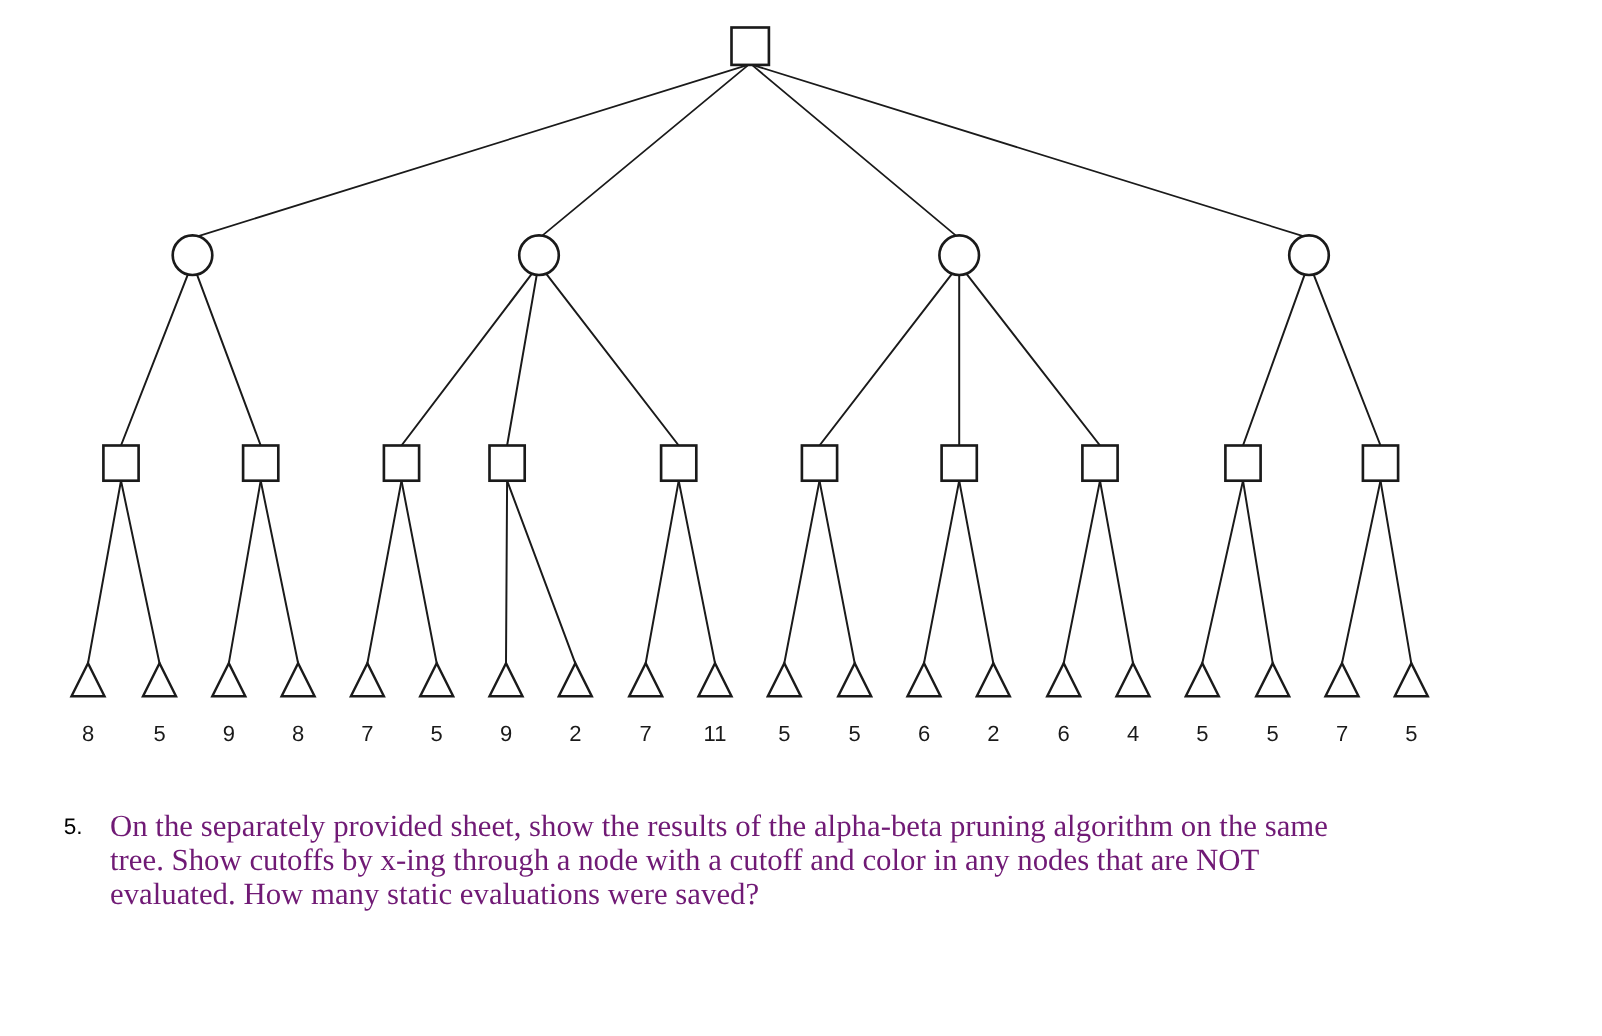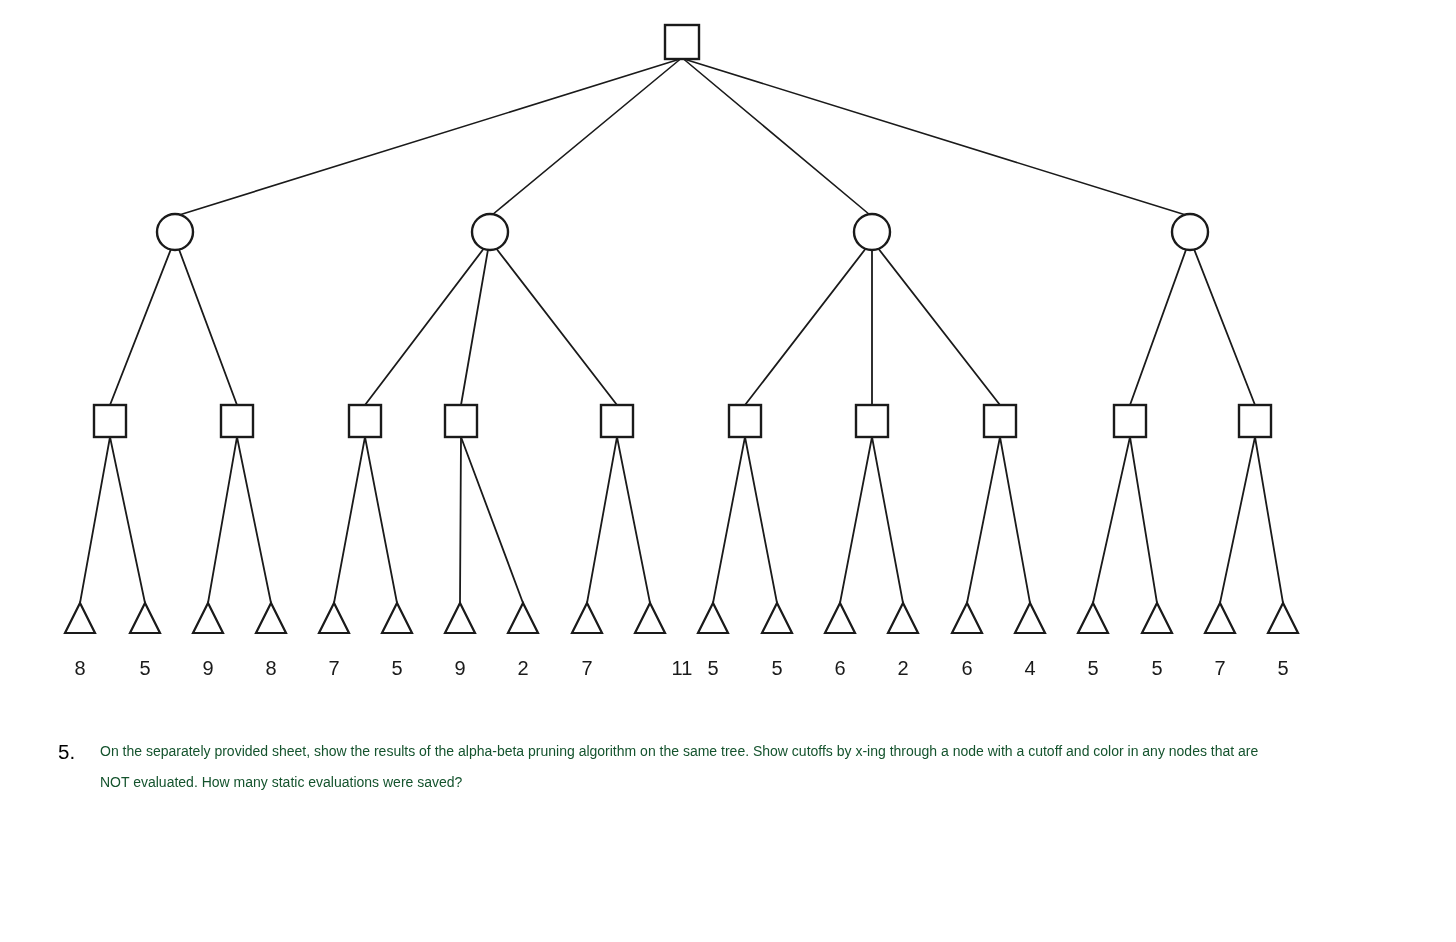--- a/index.html
+++ b/index.html
@@ -53,24 +53,25 @@
     width: 100px;
     padding-left: 58px;
     box-sizing: border-box;
     font-size: 20.5px;
     line-height: 31px;
     color: #000;
     flex: 0 0 auto;
   }
   .q-text {
     width: 1160px;
-    font-size: 14px;
+    font-size: 28px;
     line-height: 31px;
-    color: #14532d;
+    color: #701a75;
     flex: 0 0 auto;
+    font-family: Liberation Serif, serif;
   }
 </style>
 </head>
 <body>
 
 <svg id="tree-canvas" viewBox="0 0 1456 720">
   <g id="edges-layer">
       <line x1="680.0873847339548" y1="59" x2="175.9563076330226" y2="216" stroke="#1a1a1a" stroke-width="1.6" stroke-linecap="round"></line>
       <line x1="680.4438129262381" y1="59" x2="490.77809353688093" y2="216" stroke="#1a1a1a" stroke-width="1.6" stroke-linecap="round"></line>
       <line x1="683.5497300415437" y1="59" x2="871.2251349792281" y2="216" stroke="#1a1a1a" stroke-width="1.6" stroke-linecap="round"></line>
@@ -148,21 +149,21 @@
 <div class="leaf-labels" id="leaf-labels">
     <div class="leaf-label" style="left: 80px;">8</div>
     <div class="leaf-label" style="left: 145px;">5</div>
     <div class="leaf-label" style="left: 208px;">9</div>
     <div class="leaf-label" style="left: 271px;">8</div>
     <div class="leaf-label" style="left: 334px;">7</div>
     <div class="leaf-label" style="left: 397px;">5</div>
     <div class="leaf-label" style="left: 460px;">9</div>
     <div class="leaf-label" style="left: 523px;">2</div>
     <div class="leaf-label" style="left: 587px;">7</div>
-    <div class="leaf-label" style="left: 682px;">11</div>
+    <div class="leaf-label" style="left: 650px;">11</div>
     <div class="leaf-label" style="left: 713px;">5</div>
     <div class="leaf-label" style="left: 777px;">5</div>
     <div class="leaf-label" style="left: 840px;">6</div>
     <div class="leaf-label" style="left: 903px;">2</div>
     <div class="leaf-label" style="left: 967px;">6</div>
     <div class="leaf-label" style="left: 1030px;">4</div>
     <div class="leaf-label" style="left: 1093px;">5</div>
     <div class="leaf-label" style="left: 1157px;">5</div>
     <div class="leaf-label" style="left: 1220px;">7</div>
     <div class="leaf-label" style="left: 1283px;">5</div>

